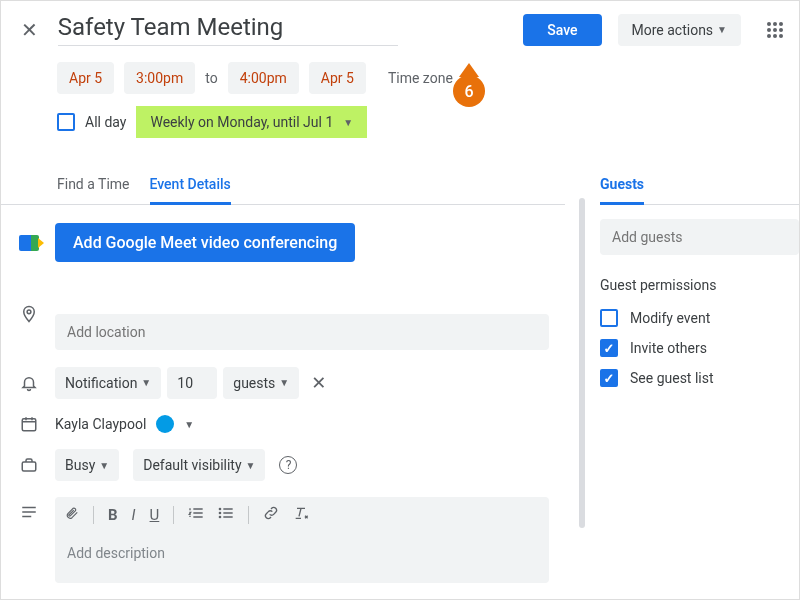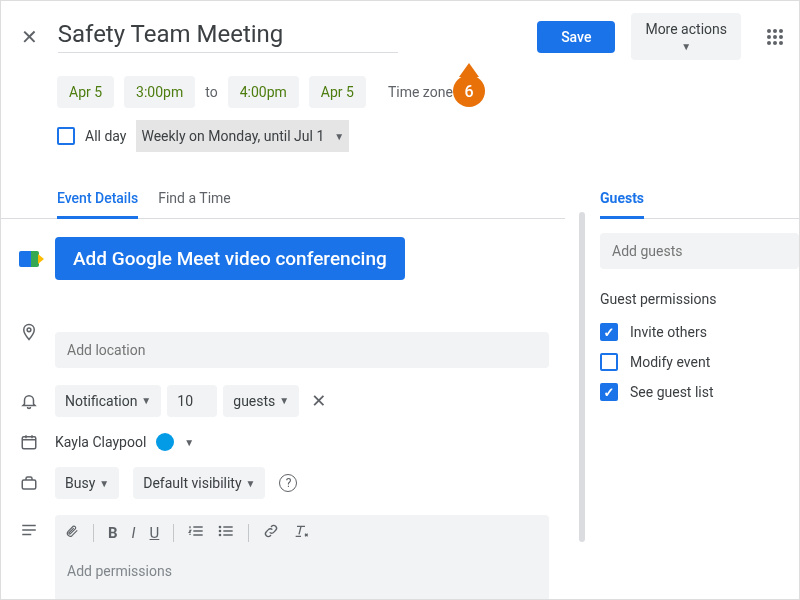--- a/index.html
+++ b/index.html
@@ -3,50 +3,50 @@
 <meta charset="utf-8">
 <style>
 * { margin: 0; padding: 0; box-sizing: border-box; font-family: 'Google Sans', Roboto, Arial, sans-serif; }
 body { background: #fff; width: 800px; height: 600px; overflow: hidden; border: 1px solid #ddd; position: relative; }
 
 .header { display: flex; align-items: center; padding: 12px 16px; gap: 16px; }
 .close-btn { font-size: 20px; color: #5f6368; cursor: pointer; padding: 4px; }
 .title-input { font-size: 24px; color: #3c4043; border: none; outline: none; border-bottom: 1px solid #dadce0; flex: 0 0 340px; padding-bottom: 4px; }
 .spacer { flex: 1; }
 .save-btn { background: #1a73e8; color: #fff; border: none; padding: 8px 24px; border-radius: 4px; font-size: 14px; font-weight: 500; cursor: pointer; }
-.more-btn { background: #f1f3f4; color: #3c4043; border: none; padding: 8px 14px; border-radius: 4px; font-size: 14px; cursor: pointer; display: flex; align-items: center; gap: 4px; flex-direction: column; }
+.more-btn { background: #f1f3f4; color: #3c4043; border: none; padding: 8px 14px; border-radius: 4px; font-size: 14px; cursor: pointer; display: flex; align-items: center; gap: 4px; }
 .apps-icon { margin-left: 10px; color: #5f6368; cursor: pointer; display: grid; grid-template-columns: repeat(3, 4px); grid-gap: 2px; }
 .apps-icon span { width: 4px; height: 4px; background: #5f6368; border-radius: 50%; }
 
 .row { display: flex; align-items: center; padding: 4px 16px 4px 56px; gap: 10px; }
-.chip { background: #f1f3f4; color: #4d7c0f; padding: 8px 12px; border-radius: 4px; font-size: 14px; cursor: pointer; }
+.chip { background: #f1f3f4; color: #c2410c; padding: 8px 12px; border-radius: 4px; font-size: 14px; cursor: pointer; }
 .to-text { color: #5f6368; font-size: 14px; }
 .tz-link { color: #5f6368; font-size: 14px; cursor: pointer; margin-left: 12px; }
 
 .allday-row { display: flex; align-items: center; padding: 8px 16px 8px 56px; gap: 10px; }
 .checkbox { width: 18px; height: 18px; border: 2px solid #1a73e8; border-radius: 2px; cursor: pointer; display: flex; align-items: center; justify-content: center; }
 .checkbox.checked { background: #1a73e8; }
 .checkbox.checked::after { content: '✓'; color: #fff; font-size: 13px; font-weight: bold; }
 .allday-label { color: #3c4043; font-size: 14px; }
-.recur-btn { background: #e5e5e5; color: #3c4043; padding: 8px 5px; border-radius: 0; font-size: 14px; cursor: pointer; display: flex; align-items: center; gap: 10px; }
+.recur-btn { background: #bef264; color: #3c4043; padding: 8px 14px; border-radius: 0; font-size: 14px; cursor: pointer; display: flex; align-items: center; gap: 10px; }
 
 .content { display: flex; margin-top: 20px; }
 .left-col { flex: 1; padding-right: 10px; }
 .right-col { width: 210px; border-left: 1px solid transparent; padding-left: 10px; }
 .scroll-divider { width: 6px; background: #dadce0; border-radius: 3px; margin: 0 4px; height: 330px; align-self: flex-start; margin-top: 32px; }
 
 .tabs { display: flex; gap: 20px; padding: 0 16px 0 56px; border-bottom: 1px solid #dadce0; }
 .tab { padding: 10px 0; font-size: 14px; color: #5f6368; cursor: pointer; }
 .tab.active { color: #1a73e8; font-weight: 500; border-bottom: 3px solid #1a73e8; margin-bottom: -1px; }
 
 .icon-row { display: flex; align-items: center; padding: 8px 16px; gap: 14px; }
 .icon-slot { width: 24px; display: flex; justify-content: center; color: #5f6368; flex-shrink: 0; }
 .meet-icon { width: 20px; height: 16px; background: linear-gradient(90deg, #1a73e8 0%, #1a73e8 60%, #34a853 60%, #34a853 100%); border-radius: 2px; position: relative; }
 .meet-icon::after { content: ''; position: absolute; right: -5px; top: 3px; border-left: 6px solid #fbbc04; border-top: 5px solid transparent; border-bottom: 5px solid transparent; }
-.meet-btn { background: #1a73e8; color: #fff; border: none; padding: 10px 18px; border-radius: 4px; font-size: 19px; font-weight: 500; cursor: pointer; }
+.meet-btn { background: #1a73e8; color: #fff; border: none; padding: 10px 18px; border-radius: 4px; font-size: 16px; font-weight: 500; cursor: pointer; }
 
 .loc-input { background: #f1f3f4; color: #5f6368; padding: 10px 12px; border-radius: 4px; font-size: 14px; flex: 1; border: none; outline: none; margin-top: 36px; }
 
 .notif-controls { display: flex; gap: 6px; align-items: center; }
 .mini-chip { background: #f1f3f4; color: #3c4043; padding: 8px 10px; border-radius: 4px; font-size: 14px; cursor: pointer; display: flex; align-items: center; gap: 4px; }
 .close-x { font-size: 18px; color: #5f6368; cursor: pointer; padding: 6px; }
 .add-notif { color: #5f6368; font-size: 14px; padding: 8px 0 8px 54px; cursor: pointer; }
 
 .cal-color { width: 18px; height: 18px; background: #039be5; border-radius: 50%; cursor: pointer; }
 .cal-row { display: flex; align-items: center; gap: 10px; }
@@ -109,22 +109,22 @@
   <div class="allday-label">All day</div>
   <div class="recur-btn">
       <span>Weekly on Monday, until Jul 1</span>
       <span class="caret">▼</span>
     </div>
 </div>
 
 <div class="content">
   <div class="left-col">
     <div class="tabs">
+      <div class="tab">Find a Time</div>
       <div class="tab active">Event Details</div>
-      <div class="tab">Find a Time</div>
     </div>
 
     <div class="icon-row" style="margin-top:10px;">
       <div class="icon-slot">
           <div class="meet-icon"></div>
         </div>
       <button class="meet-btn">Add Google Meet video conferencing</button>
     </div>
 
     <div class="icon-row">
@@ -215,40 +215,40 @@
                 <path d="M8 4h14M8 10h14M8 16h14"></path>
               </svg></span>
           <div class="toolbar-divider"></div>
           <span class="toolbar-btn"><svg width="16" height="14" viewBox="0 0 24 20" fill="none" stroke="#5f6368" stroke-width="2">
                 <path d="M10 12a4 4 0 006 0l3-3a4 4 0 00-6-6l-1 1M14 8a4 4 0 00-6 0l-3 3a4 4 0 006 6l1-1"></path>
               </svg></span>
           <span class="toolbar-btn"><svg width="16" height="14" viewBox="0 0 24 20" fill="none" stroke="#5f6368" stroke-width="2">
                 <path d="M6 3h12M12 3l-3 12M4 18h8M18 14l4 4M22 14l-4 4"></path>
               </svg></span>
         </div>
-        <div class="desc-area">Add permissions</div>
+        <div class="desc-area">Add description</div>
       </div>
     </div>
   </div>
 
   <div class="scroll-divider"></div>
 
   <div class="right-col">
     <div class="guests-header">
       <div class="guests-tab">Guests</div>
     </div>
     <input class="guests-input" placeholder="Add guests" style="">
     <div class="perm-title">Guest permissions</div>
     <div class="perm-row">
+      <div class="checkbox"></div>
+      <div class="perm-label">Modify event</div>
+    </div>
+    <div class="perm-row">
       <div class="checkbox checked"></div>
       <div class="perm-label">Invite others</div>
-    </div>
-    <div class="perm-row">
-      <div class="checkbox"></div>
-      <div class="perm-label">Modify event</div>
     </div>
     <div class="perm-row">
       <div class="checkbox checked"></div>
       <div class="perm-label">See guest list</div>
     </div>
   </div>
 </div>
 
 <div class="annotation">
   <div class="annotation-drop"></div>

